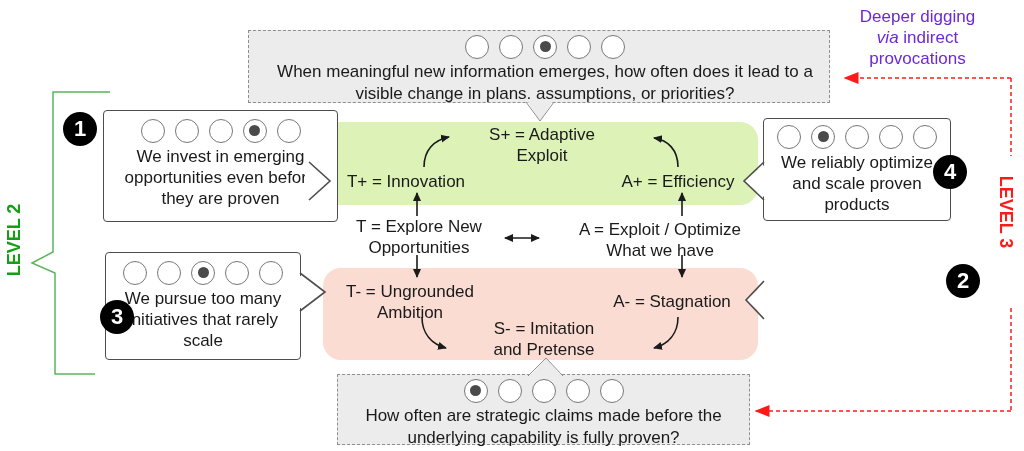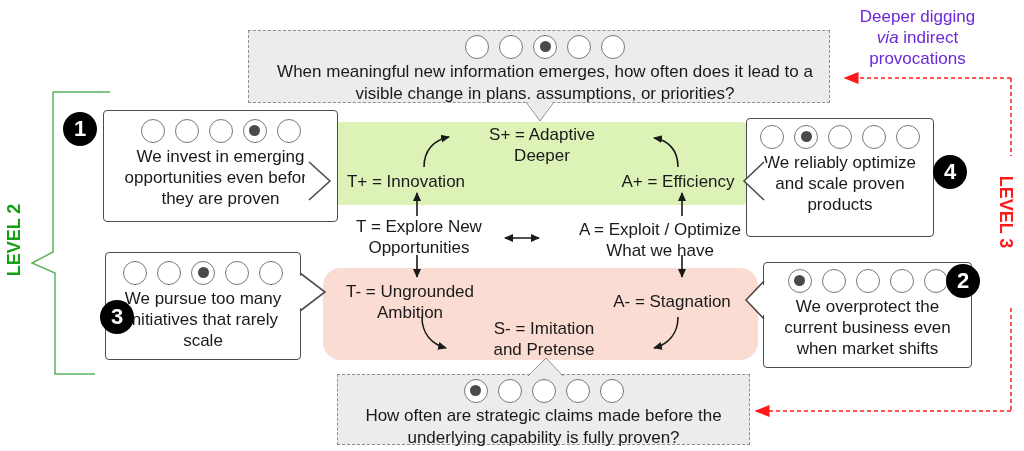--- a/index.html
+++ b/index.html
@@ -95,45 +95,35 @@
         <span class="dot"></span>
         <span class="dot"></span>
         <span class="dot filled"></span>
         <span class="dot"></span>
         <span class="dot"></span>
       </div>
     <div class="stext">We pursue too many initiatives that rarely scale</div>
   </div>
   <div class="badge" style="left:100px;top:300px;">3</div>
 
-  <div class="sbox" style="left:746px;top:118px;width:188px;height:119px;">
+  <div class="sbox" style="left:763px;top:118px;width:188px;height:103px;">
     <div class="dots pad6">
         <span class="dot"></span>
         <span class="dot filled"></span>
         <span class="dot"></span>
         <span class="dot"></span>
         <span class="dot"></span>
       </div>
     <div class="stext">We reliably optimize and scale proven products</div>
   </div>
   <div class="badge" style="left:933px;top:155px;">4</div>
 
-  <div class="sbox" style="left:763px;top:262px;width:209px;height:106px;">
-    <div class="dots pad6">
-        <span class="dot filled"></span>
-        <span class="dot"></span>
-        <span class="dot"></span>
-        <span class="dot"></span>
-        <span class="dot"></span>
-      </div>
-    <div class="stext">We overprotect the current business even when market shifts</div>
-  </div>
   <div class="badge" style="left:946px;top:264px;">2</div>
 
-  <div class="clabel" style="left:477px;top:124px;width:130px;">S+ = Adaptive Deeper</div>
+  <div class="clabel" style="left:477px;top:124px;width:130px;">S+ = Adaptive Exploit</div>
   <div class="clabel" style="left:608px;top:171px;width:140px;">A+ = Efficiency</div>
   <div class="clabel" style="left:336px;top:171px;width:140px;">T+ = Innovation</div>
   <div class="clabel" style="left:340px;top:216px;width:158px;">T =  Explore New Opportunities</div>
   <div class="clabel" style="left:565px;top:219px;width:190px;">A = Exploit / Optimize What we have</div>
   <div class="clabel" style="left:334px;top:281px;width:152px;">T- = Ungrounded Ambition</div>
   <div class="clabel" style="left:602px;top:291px;width:140px;">A- = Stagnation</div>
   <div class="clabel" style="left:479px;top:318px;width:130px;">S- = Imitation and Pretense</div>
 
   <div class="rednote">
     <span>Deeper digging</span><br>

